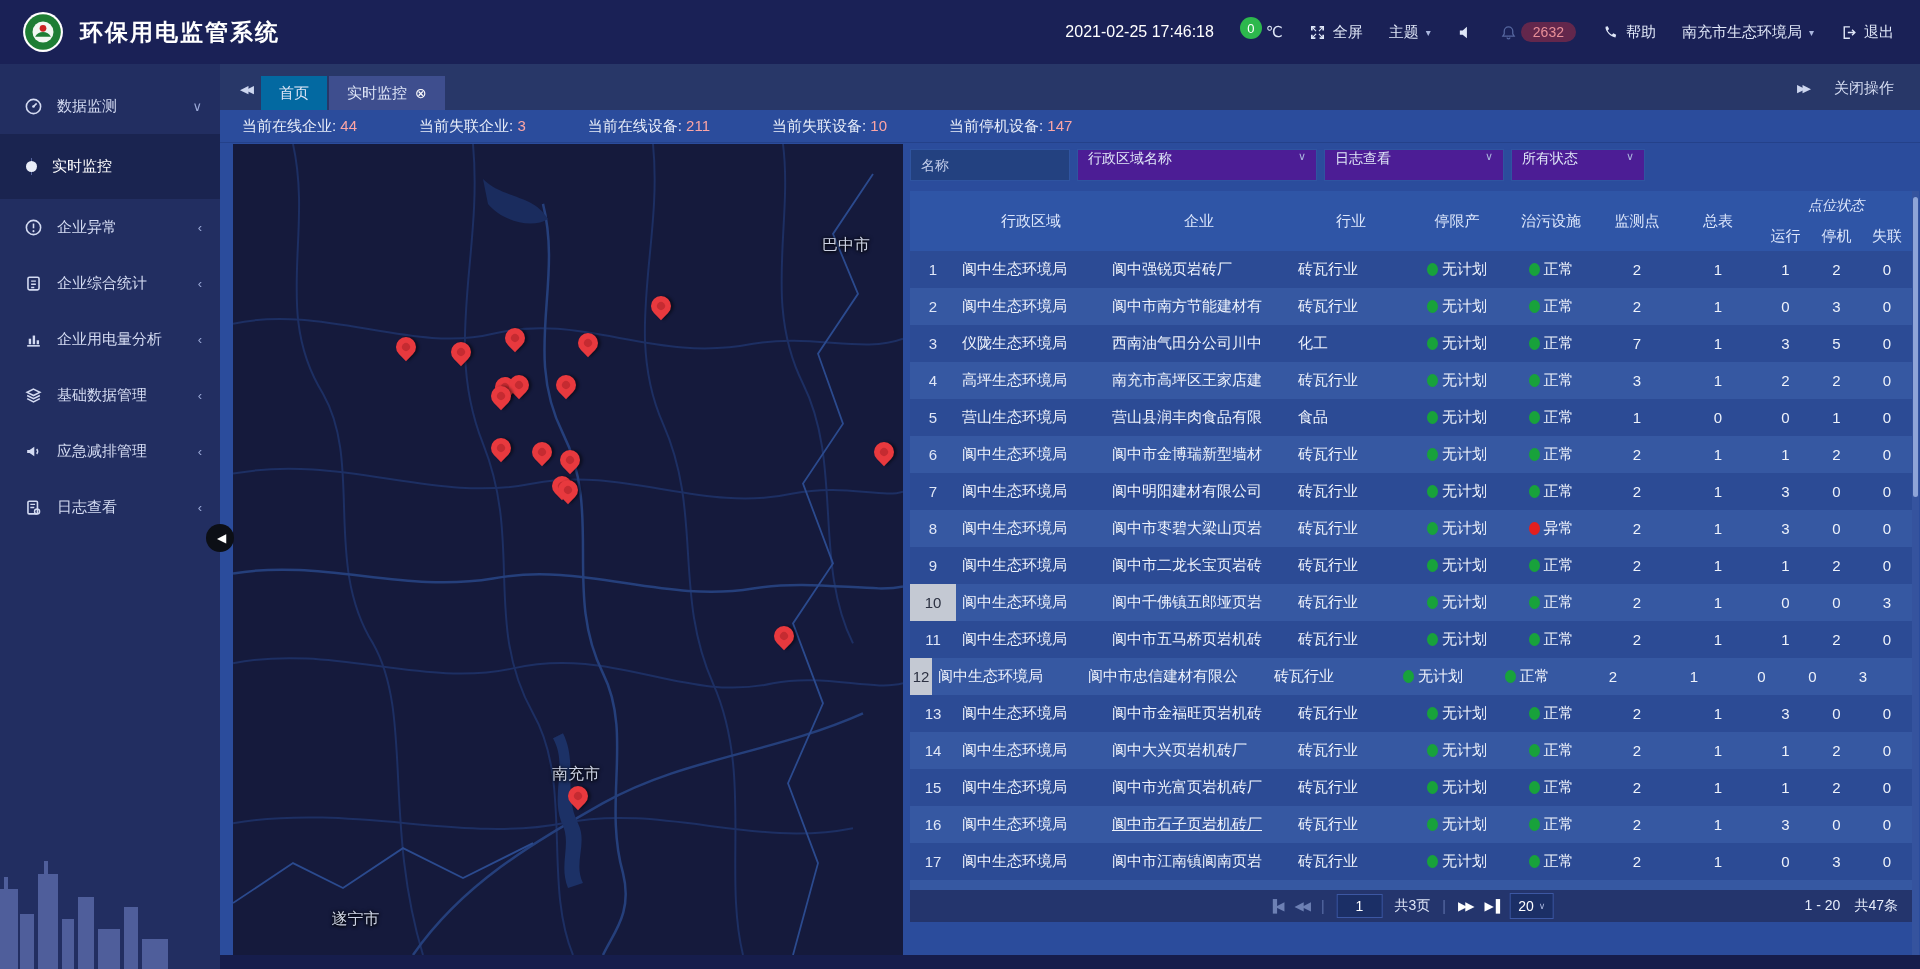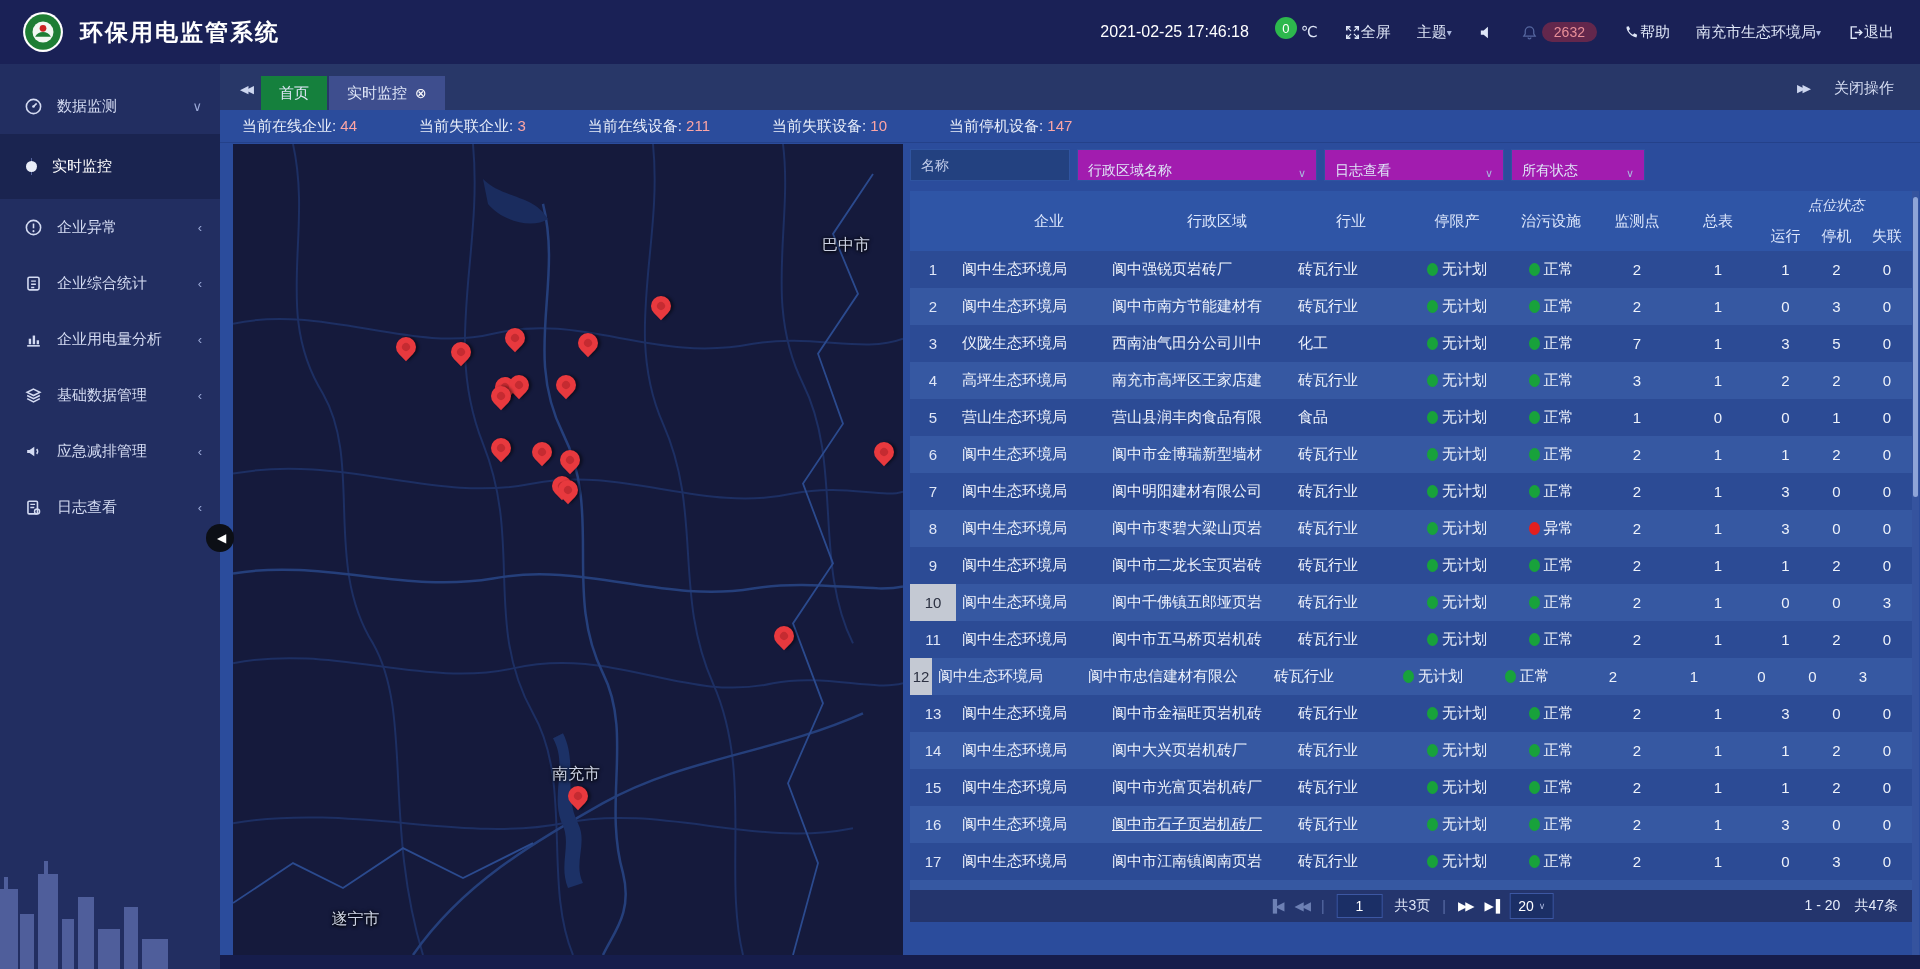--- a/index.html
+++ b/index.html
@@ -3,21 +3,21 @@
 <meta charset="utf-8">
 <style>
   html,body{margin:0;padding:0;background:#10163b;}
   .page{position:relative;width:1920px;height:969px;overflow:hidden;background:#161d4c;
         font-family:"Liberation Sans","DejaVu Sans",sans-serif;color:#e8edf9;-webkit-font-smoothing:antialiased;}
   
   .hdr{position:absolute;left:0;top:0;right:0;height:64px;background:#1a2156;display:flex;align-items:center;z-index:30;}
   .hdr .logo{width:42px;height:42px;margin-left:22px;flex:0 0 auto;}
   .hdr .title{font-size:23px;font-weight:bold;color:#fff;margin-left:16px;letter-spacing:2px;}
   .hdr-right{margin-left:auto;display:flex;align-items:center;gap:26px;padding-right:26px;font-size:15px;color:#dfe6f7;}
-  .hdr-item{display:flex;align-items:center;cursor:pointer;white-space:nowrap;text-align:right;}
+  .hdr-item{display:flex;align-items:center;gap:7px;cursor:pointer;white-space:nowrap;text-align:right;}
   .hdr-item svg{width:17px;height:17px;color:#dfe6f7;}
   .datetime{font-size:16px;color:#fff;}
   .tempwrap{display:flex;align-items:flex-start;gap:4px;}
   .tempbadge{width:22px;height:22px;border-radius:50%;background:#2db84d;color:#fff;font-size:13px;
              display:flex;align-items:center;justify-content:center;margin-top:-6px;}
   .bellwrap{display:flex;align-items:center;gap:4px;}
   .bellwrap svg{color:#55669f;}
   .notifbadge{background:rgba(160,45,70,.55);color:#e98f98;border-radius:10px;padding:2px 12px;font-size:14px;}
   .caret{font-size:10px;color:#aab6dd;}
   
@@ -35,42 +35,42 @@
   .sb-subitem.active{color:#ffffff;}
   .sb-subitem.active .dot{background:#e9edf8;}
   .skyline{position:absolute;left:0;right:0;bottom:0;height:150px;opacity:.5;}
   
   .collapse-tab{position:absolute;left:206px;top:524px;width:28px;height:28px;border-radius:50%;background:#0c0f16;
                 color:#fff;display:flex;align-items:center;justify-content:center;font-size:12px;z-index:40;cursor:pointer;letter-spacing:-3px;}
   
   .main{position:absolute;left:220px;top:64px;right:0;bottom:0;}
   .tabbar{height:46px;background:#283768;display:flex;align-items:flex-end;padding:0 14px;position:relative;}
   .tab-arrow{color:#cdd6ef;font-size:11px;letter-spacing:-3px;margin:0 10px 14px 6px;cursor:pointer;}
-  .tab{height:34px;display:flex;align-items:center;padding:0 18px;font-size:15px;color:#dfe6f7;background:#15803d;cursor:pointer;margin-right:2px;}
+  .tab{height:34px;display:flex;align-items:center;padding:0 18px;font-size:15px;color:#dfe6f7;background:#0369a1;cursor:pointer;margin-right:2px;}
   .tab.active{background:#3e4e8e;}
   .tab .close{margin-left:8px;font-size:14px;color:#fff;}
   .tabbar-right{margin-left:auto;display:flex;align-items:center;gap:26px;margin-bottom:12px;padding-right:12px;}
   .closeops{font-size:15px;color:#d6ddf2;cursor:pointer;}
   .statsbar{height:32px;background:#2b4c9c;border-bottom:1px solid #24418a;display:flex;align-items:center;gap:62px;padding-left:22px;font-size:15px;}
   .stat b{font-weight:normal;color:#fca5a5;}
   .content{position:absolute;left:0;top:79px;right:0;bottom:14px;background:#2b4c9c;}
   
   .map{position:absolute;left:13px;top:1px;width:670px;bottom:0;background:#151a3c;overflow:hidden;}
   .map svg.roads{position:absolute;inset:0;width:100%;height:100%;}
   .city{position:absolute;transform:translate(-50%,-50%);font-size:16px;color:#cdd3e4;text-shadow:0 1px 3px #000,0 0 4px #000;white-space:nowrap;}
   .pin{position:absolute;width:22px;height:22px;transform:translate(-50%,-100%);cursor:pointer;}
   .pin i{display:block;width:20px;height:20px;background:#e8393e;border-radius:50% 50% 50% 0;transform:rotate(-45deg);
          box-shadow:2px 2px 3px rgba(0,0,0,.45);}
   .pin i::after{content:"";position:absolute;left:6px;top:6px;width:8px;height:8px;border-radius:50%;background:#c52b31;}
   
   .panel{position:absolute;left:690px;right:8px;top:0;bottom:0;}
   .filters{position:absolute;left:0;top:6px;height:32px;display:flex;gap:7px;}
   .f-input{width:160px;height:32px;background:#234180;border:1px solid #2f54a0;color:#e6ecfa;font-size:14px;padding:0 10px;box-sizing:border-box;outline:none;}
   .f-input::placeholder{color:#c3cdea;}
-  .f-select{height:32px;background:#a21caf;border:1px solid #2f54a0;color:#dfe6f7;font-size:14px;display:flex;align-items:flex-end;
+  .f-select{height:32px;background:#4c1d95;border:1px solid #2f54a0;color:#dfe6f7;font-size:14px;display:flex;align-items:flex-start;
             padding:0 10px;box-sizing:border-box;cursor:pointer;}
   .f-select .arr{margin-left:auto;font-size:11px;color:#aab6dd;padding-left:14px;}
   
   .t-head{position:absolute;left:0;top:48px;height:60px;width:1002px;background:#2f55a6;display:flex;color:#dce6fb;font-size:15px;}
   .t-head .th{display:flex;align-items:center;justify-content:center;height:60px;}
   .th-group{display:flex;flex-direction:column;}
   .th-group .g-top{height:30px;display:flex;align-items:center;justify-content:center;font-style:italic;font-size:14px;}
   .th-group .g-sub{height:30px;display:flex;}
   .th-group .g-sub span{display:flex;align-items:center;justify-content:center;}
   .t-body{position:absolute;left:0;top:108px;width:1002px;height:640px;overflow:hidden;}
@@ -390,22 +390,22 @@
             <span class="arr">∨</span>
           </div>
           <div class="f-select" style="width:134px">
             <span>所有状态</span>
             <span class="arr">∨</span>
           </div>
         </div>
 
         <div class="t-head" id="thead">
             <div class="th" style="width: 46px;"></div>
+            <div class="th" style="width: 150px;">行政区域</div>
             <div class="th" style="width: 186px;">企业</div>
-            <div class="th" style="width: 150px;">行政区域</div>
             <div class="th" style="width: 118px;">行业</div>
             <div class="th" style="width: 94px;">停限产</div>
             <div class="th" style="width: 94px;">治污设施</div>
             <div class="th" style="width: 78px;">监测点</div>
             <div class="th" style="width: 84px;">总表</div>
             <div class="th-group" style="width: 152px;">
               <span class="g-top">点位状态</span>
               <span class="g-sub">
                 <span style="width: 51px;">运行</span>
                 <span style="width: 51px;">停机</span>

